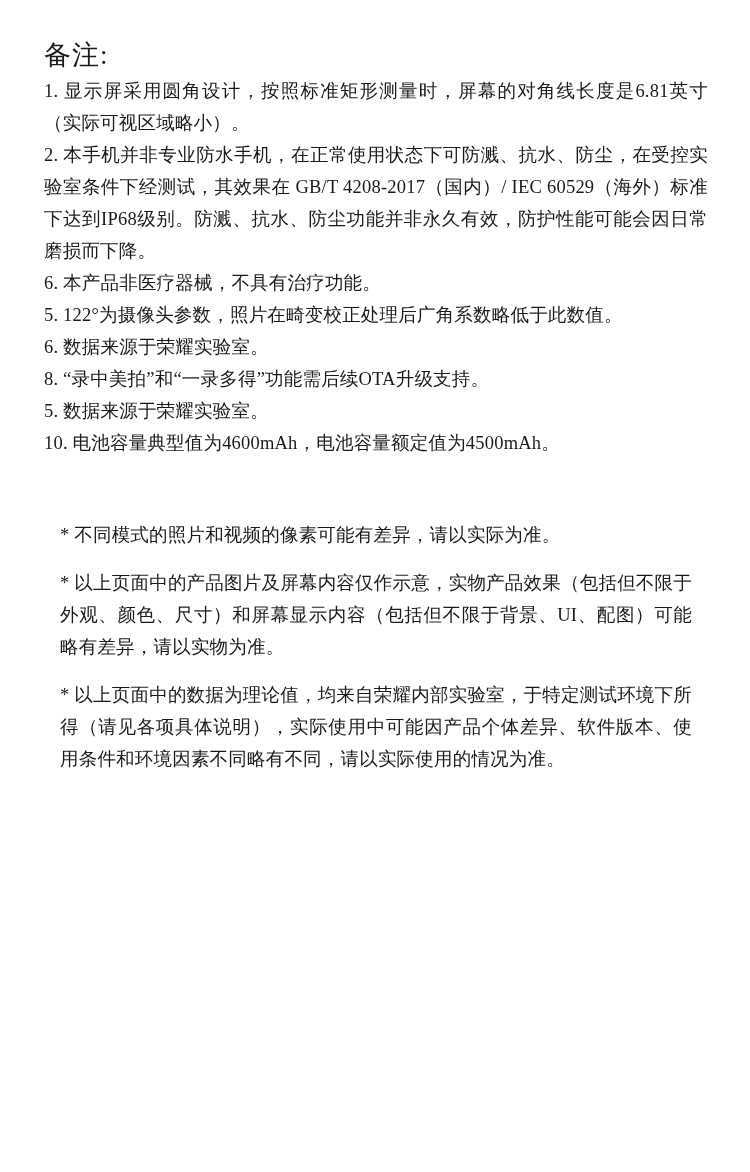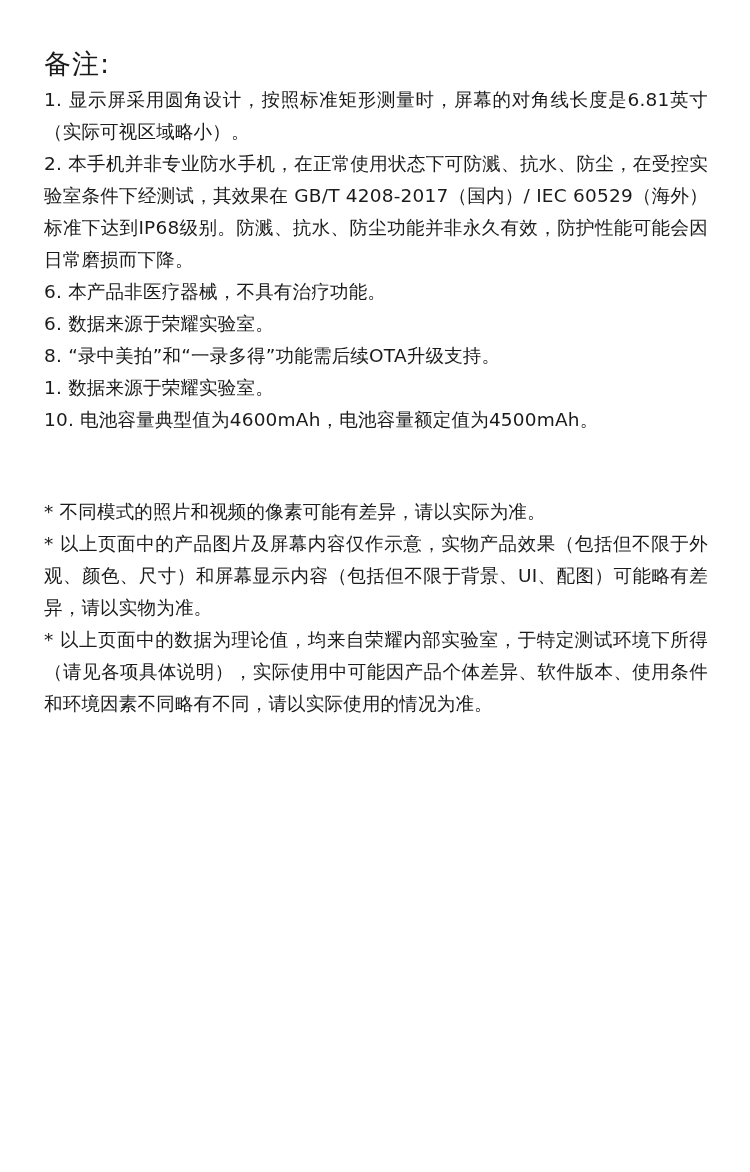--- a/index.html
+++ b/index.html
@@ -11,22 +11,23 @@
       width: 750px;
       height: 1172px;
       overflow: hidden;
       position: relative;
       font-family: "DejaVu Sans", "Liberation Sans", sans-serif;
       color: #1a1a1a;
     }
     .page {
       position: absolute;
       left: 44px;
-      top: 44px;
+      top: 35px;
       width: 664px;
+      font-family: Liberation Serif, serif;
     }
     .title {
       font-size: 27px;
       line-height: 40px;
       height: 40px;
       margin: 0 0 0 0;
       font-weight: normal;
       letter-spacing: 1px;
     }
     .notes {
@@ -44,40 +45,41 @@
       word-break: break-all;
     }
     .disclaimers {
       list-style: none;
       margin: 60px 0 0 0;
       padding: 0;
     }
     .disclaimer {
       font-size: 18.5px;
       line-height: 32px;
-      margin: 0;
+      margin: 16px;
       padding: 0;
       text-align: justify;
       letter-spacing: 0.2px;
       word-break: break-all;
     }
   </style>
 </head>
 <body>
 
 <div class="page">
   <h1 class="title">备注:</h1>
 
   <ul class="notes">
     <li class="note">1. 显示屏采用圆角设计，按照标准矩形测量时，屏幕的对角线长度是6.81英寸（实际可视区域略小）。</li>
     <li class="note">2. 本手机并非专业防水手机，在正常使用状态下可防溅、抗水、防尘，在受控实验室条件下经测试，其效果在 GB/T 4208-2017（国内）/ IEC 60529（海外）标准下达到IP68级别。防溅、抗水、防尘功能并非永久有效，防护性能可能会因日常磨损而下降。</li>
     <li class="note">6. 本产品非医疗器械，不具有治疗功能。</li>
+    <li class="note">5. 122°为摄像头参数，照片在畸变校正处理后广角系数略低于此数值。</li>
     <li class="note">6. 数据来源于荣耀实验室。</li>
     <li class="note">8. “录中美拍”和“一录多得”功能需后续OTA升级支持。</li>
-    <li class="note">1. 数据来源于荣耀实验室。</li>
+    <li class="note">5. 数据来源于荣耀实验室。</li>
     <li class="note">10. 电池容量典型值为4600mAh，电池容量额定值为4500mAh。</li>
   </ul>
 
   <ul class="disclaimers">
     <li class="disclaimer">* 不同模式的照片和视频的像素可能有差异，请以实际为准。</li>
     <li class="disclaimer">* 以上页面中的产品图片及屏幕内容仅作示意，实物产品效果（包括但不限于外观、颜色、尺寸）和屏幕显示内容（包括但不限于背景、UI、配图）可能略有差异，请以实物为准。</li>
     <li class="disclaimer">* 以上页面中的数据为理论值，均来自荣耀内部实验室，于特定测试环境下所得（请见各项具体说明），实际使用中可能因产品个体差异、软件版本、使用条件和环境因素不同略有不同，请以实际使用的情况为准。</li>
   </ul>
 </div>
 

